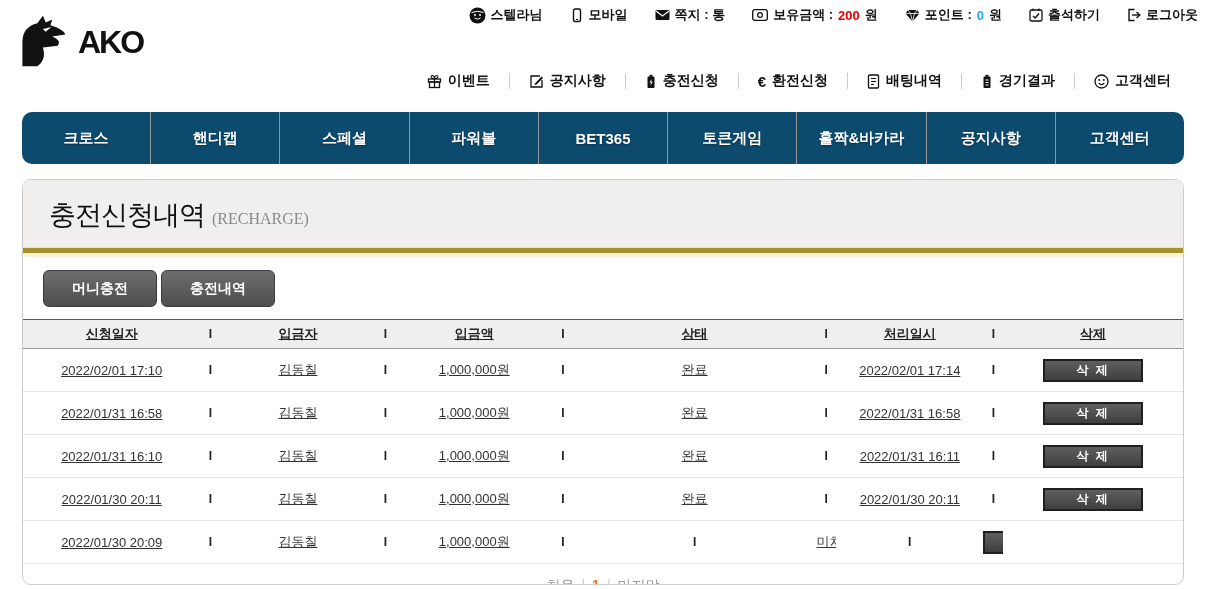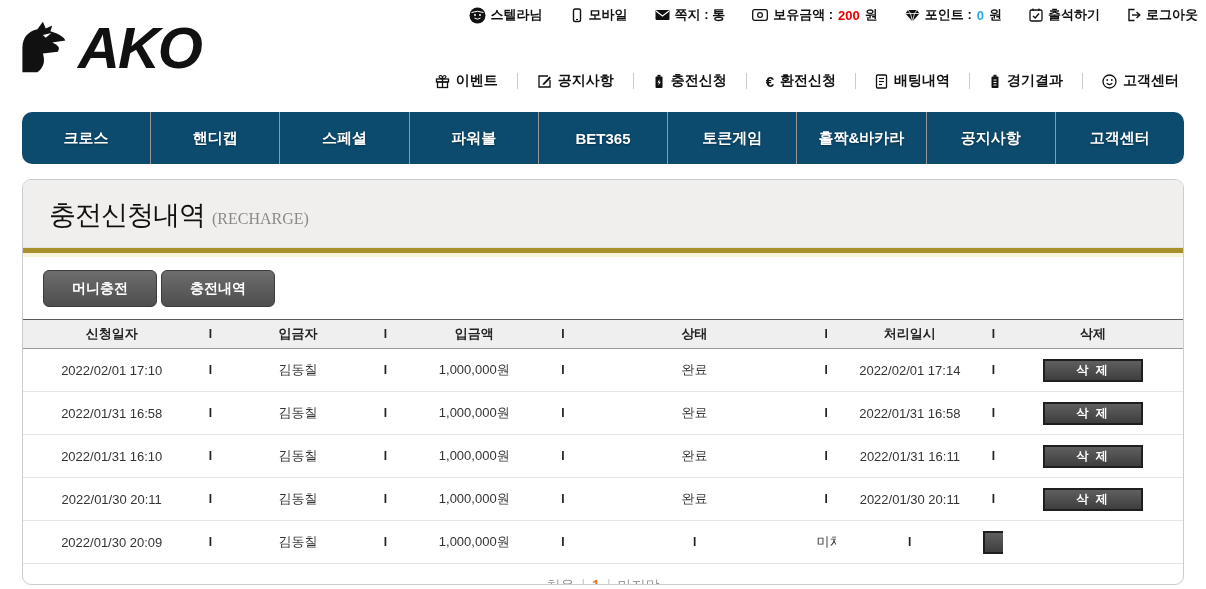--- a/index.html
+++ b/index.html
@@ -2,29 +2,29 @@
 <html><head>
 <meta charset="utf-8">
 <style>
   * { box-sizing: border-box; margin: 0; padding: 0; }
   html,body { width:1206px; height:589px; background:#fff; overflow:hidden;
               font-family:"Liberation Sans","DejaVu Sans",sans-serif; }
 
   
   .header { position:relative; height:112px; }
   .logo { position:absolute; left:14px; top:14px; display:flex; align-items:center; gap:8px; cursor:pointer; }
-  .logo-text { font-size:58px; font-weight:800; color:#111; letter-spacing:-2px;font-style:italic; }
+  .logo-text { font-size:32px; font-weight:800; color:#111; letter-spacing:-2px; }
 
   .topbar { position:absolute; top:6px; right:8px; display:flex; align-items:center; gap:27px;
             font-size:13px; font-weight:bold; color:#111; }
   .tb-item { display:flex; align-items:center; gap:5px; white-space:nowrap; cursor:pointer; }
   .val-red { color:#e60000; }
   .val-blue { color:#29aae1; }
 
-  .quicknav { position:absolute; top:72px; right:8px; display:flex; align-items:center;
+  .quicknav { position:absolute; top:72px; right:16px; display:flex; align-items:center;
               font-size:14px; font-weight:bold; color:#111; }
   .qn-item { display:flex; align-items:center; gap:6px; padding:0 19px; cursor:pointer; white-space:nowrap; }
   .qn-div { width:1px; height:16px; background:#ccc; }
   .euro { font-size:15px; font-weight:bold; }
 
   
   .mainnav { display:flex; margin:0 22px; height:52px; }
   .mn-btn { flex:1; display:flex; align-items:center; justify-content:center;
             background:#0c4a6e; color:#fff; font-size:15px; font-weight:bold;
             text-shadow:0 1px 2px rgba(0,0,0,.35); border-left:1px solid #969696; cursor:pointer; }
@@ -46,21 +46,21 @@
              background:linear-gradient(#6d6d6d,#4e4e4e); color:#fff; font-size:14px;
              font-weight:bold; font-family:inherit; cursor:pointer; }
 
   
   .tbl { width:100%; font-size:13px; color:#333; }
   .trow { display:grid;
           grid-template-columns:15.3% 1.7% 13.4% 1.7% 13.6% 1.7% 21% 1.7% 12.7% 1.7% 15.5%;
           align-items:center; height:43px; border-bottom:1px solid #e5e5e5; }
   .trow.head { background:#efefef; border-top:1px solid #5a5a5a; border-bottom:1px solid #9a9a9a;
                font-weight:bold; color:#222; height:30px; }
-  .cell { text-align:center; white-space:nowrap; overflow:hidden; }
+  .cell { text-align:center; white-space:nowrap; overflow:hidden;text-decoration:underline; }
   .sep { text-align:center; font-weight:bold; color:#222; font-size:12px; }
   .del-btn { width:100px; height:23px; border:2px solid #1f1f1f; background:linear-gradient(#5f5f5f,#3e3e3e);
              color:#fff; font-size:12px; font-weight:bold; font-family:inherit; cursor:pointer;
              letter-spacing:2px; }
 
   
   .pagination { margin-top:13px; display:flex; justify-content:center; align-items:flex-start; gap:7px;
                 font-size:14px; color:#999; }
   .pg-link { cursor:pointer; }
   .pg-cur { color:#e8751a; font-weight:bold; cursor:pointer; }

